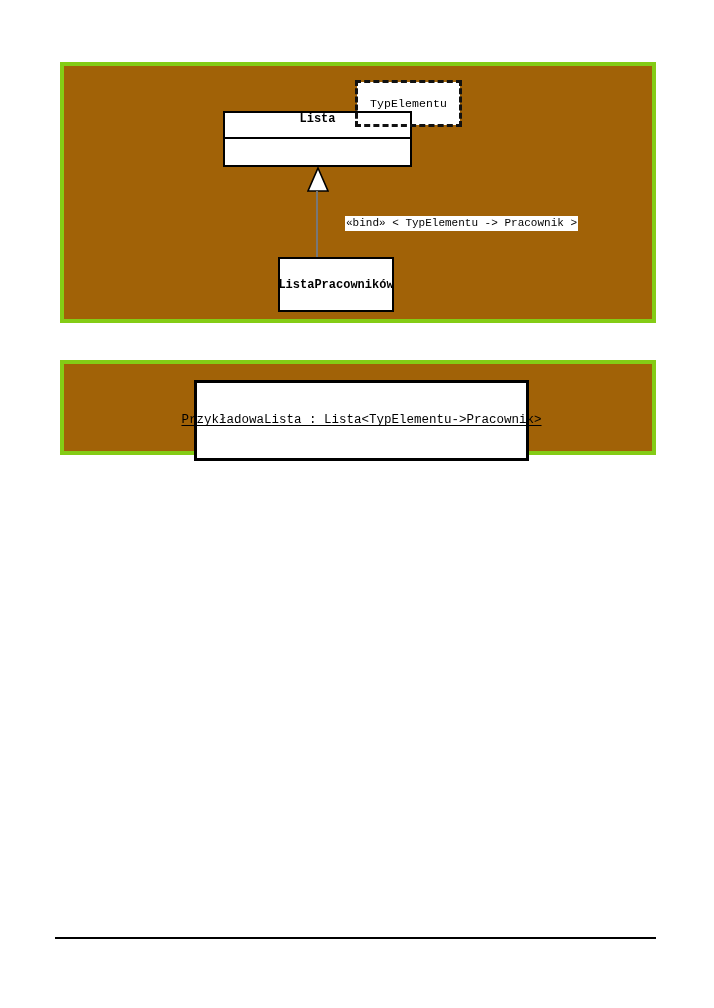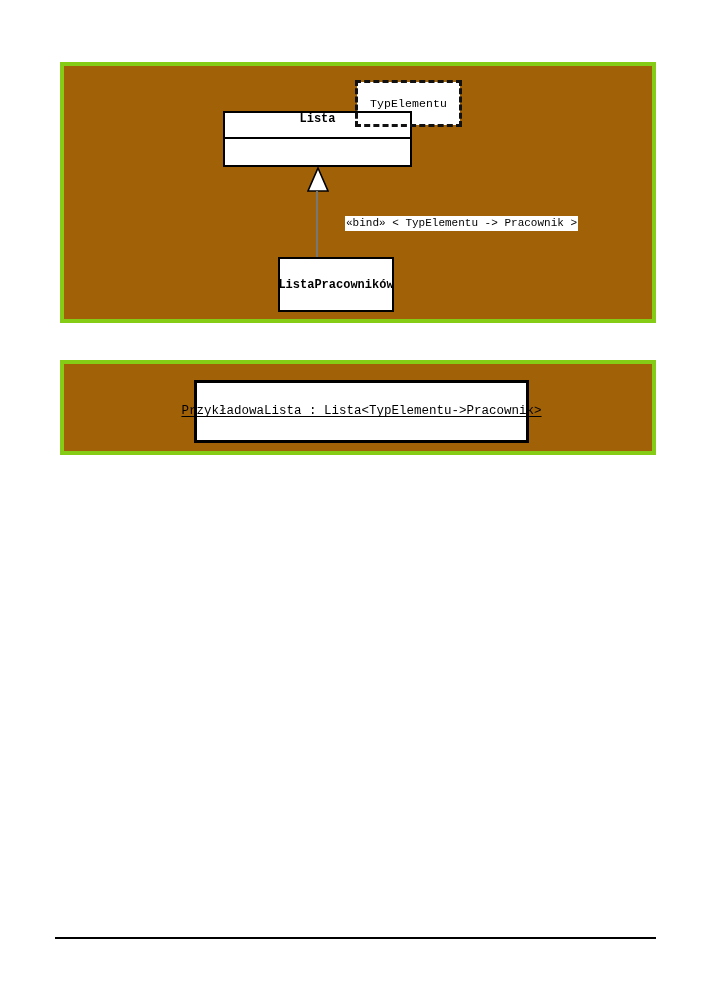--- a/index.html
+++ b/index.html
@@ -159,21 +159,21 @@
     padding: 2px 1px;
     margin-left: 19px;
   }
 
   
   #object-przykladowa-lista {
     position: absolute;
     left: 130px;           
     top: 16px;             
     width: 335px;
-    height: 63px;
+    height: 81px;
     border: 3px solid #000000;
     box-sizing: border-box;
     background: #ffffff;
     display: flex;
     align-items: center;
     justify-content: center;
   }
   .object-label {
     font-size: 12.5px;
     line-height: 1;

